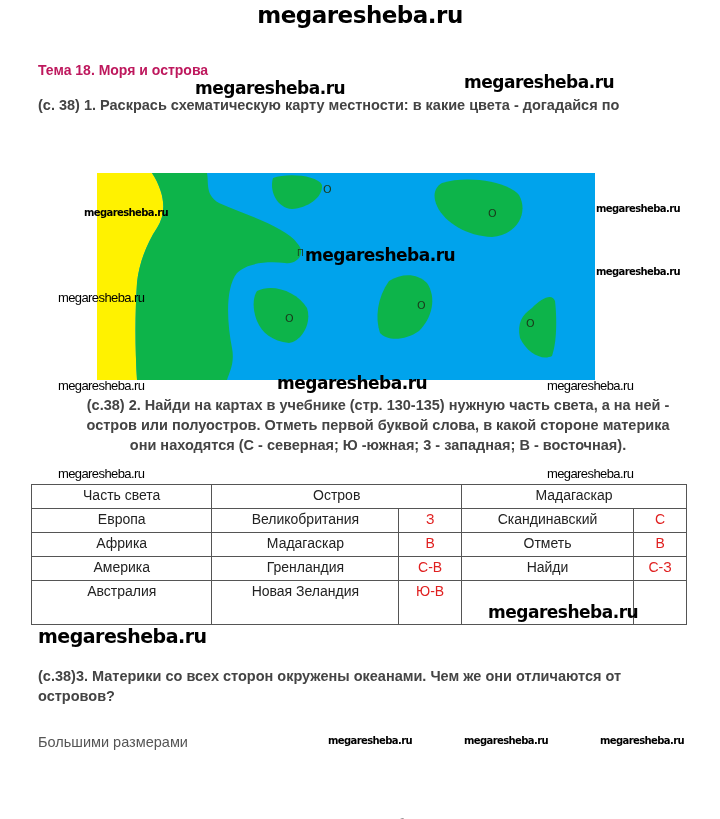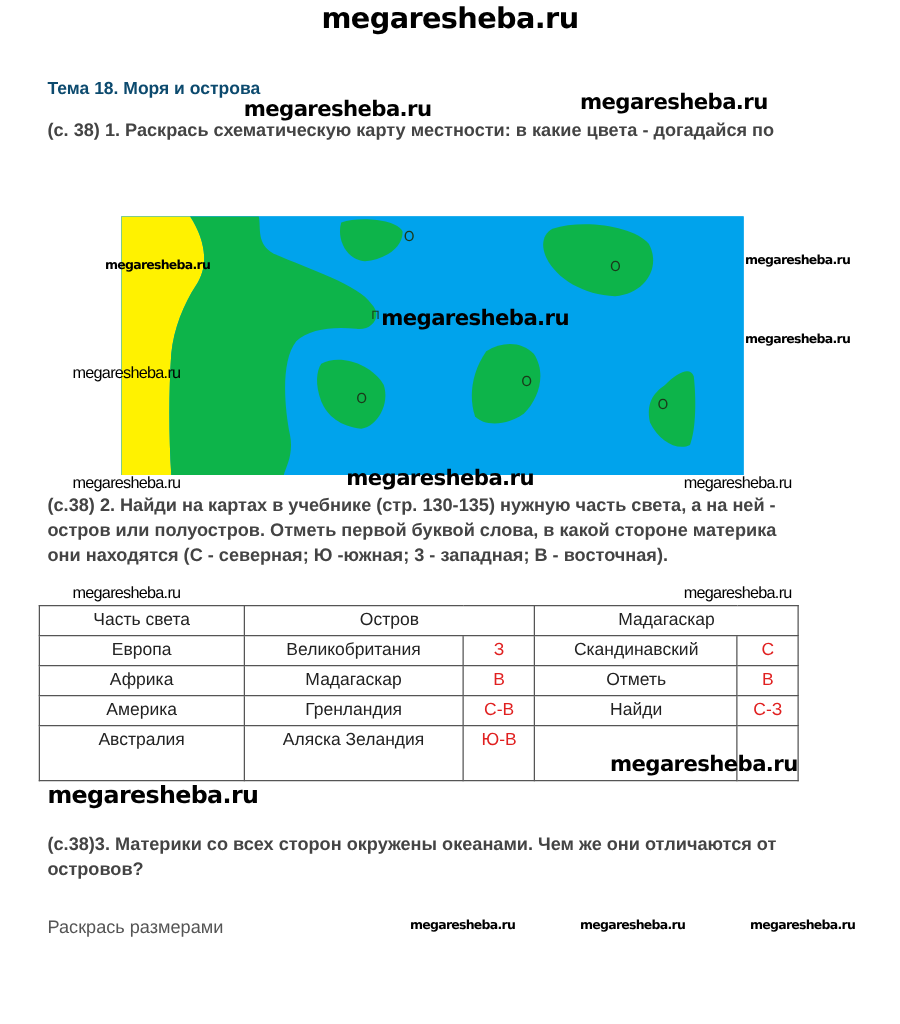--- a/index.html
+++ b/index.html
@@ -1,26 +1,26 @@
 <!DOCTYPE html>
 <html><head>
   <meta charset="utf-8">
   <style>
     html, body { margin: 0; padding: 0; background: #ffffff; }
     body { width: 720px; height: 819px; position: relative; overflow: hidden; font-family: "Liberation Sans", sans-serif; color: #333333; }
     .abs { position: absolute; }
     .wm-big { font-family: "DejaVu Sans", sans-serif; font-weight: bold; color: #000; letter-spacing: -0.5px; }
     .wm-small { font-family: "Liberation Sans", sans-serif; color: #000; font-size: 13px; letter-spacing: -0.6px; }
     .wm-small-bold { font-family: "DejaVu Sans", sans-serif; font-weight: bold; color: #000; font-size: 10px; letter-spacing: -0.6px; }
-    .heading { font-weight: bold; font-size: 14px; color: #0c4a6e; }
+    .heading { font-weight: bold; font-size: 14px; color: #be185d; }
     .para { font-weight: bold; font-size: 14.5px; line-height: 20px; color: #444; }
     .map { left: 97px; top: 173px; width: 498px; height: 207px; overflow: hidden; background: #00a3ec; }
     .map svg { display: block; }
     .map-label { font-family: "DejaVu Sans", sans-serif; font-size: 11px; color: #1a3a1a; }
-    table.answers { position: absolute; left: 31px; top: 484px; width: 608px; border-collapse: collapse; font-size: 14px; color: #222; }
+    table.answers { position: absolute; left: 31px; top: 484px; width: 656px; border-collapse: collapse; font-size: 14px; color: #222; }
     table.answers td, table.answers th { border: 1px solid #555; padding: 2px 6px; height: 19px; text-align: center; vertical-align: top; font-weight: normal; }
     table.answers th { text-align: center; }
     table.answers td.dir { color: #e02020; }
     .footer-title { font-family: "Liberation Sans", sans-serif; font-weight: bold; font-size: 26px; color: #000; letter-spacing: -0.5px; }
   </style>
 </head>
 <body>
 
 <div class="abs wm-big" style="left:0; width:720px; top:2px; text-align:center; font-size:23px;">megaresheba.ru</div>
 
@@ -57,21 +57,21 @@
 
 <div class="abs wm-small-bold" style="left:84px; top:207px;">megaresheba.ru</div>
 <div class="abs wm-small-bold" style="left:596px; top:203px;">megaresheba.ru</div>
 <div class="abs wm-big" style="left:305px; top:245px; font-size:17px;">megaresheba.ru</div>
 <div class="abs wm-small-bold" style="left:596px; top:266px;">megaresheba.ru</div>
 <div class="abs wm-small" style="left:58px; top:290px;">megaresheba.ru</div>
 <div class="abs wm-small" style="left:58px; top:378px;">megaresheba.ru</div>
 <div class="abs wm-big" style="left:277px; top:373px; font-size:17px;">megaresheba.ru</div>
 <div class="abs wm-small" style="left:547px; top:378px;">megaresheba.ru</div>
 
-<div class="abs para" style="left:38px; top:395px; width:680px;">
+<div class="abs para" style="left:38px; top:395px; width:680px;text-align:center;">
   <div>(с.38) 2. Найди на картах в учебнике (стр. 130-135) нужную часть света, а на ней -</div>
   <div>остров или полуостров. Отметь первой буквой слова, в какой стороне материка</div>
   <div>они находятся (С - северная; Ю -южная; 3 - западная; В - восточная).</div>
 </div>
 
 <div class="abs wm-small" style="left:58px; top:466px;">megaresheba.ru</div>
 <div class="abs wm-small" style="left:547px; top:466px;">megaresheba.ru</div>
 
 <table class="answers">
   <colgroup>
@@ -105,34 +105,34 @@
     </tr>
     <tr>
       <td>Америка</td>
       <td>Гренландия</td>
       <td class="dir">С-В</td>
       <td>Найди</td>
       <td class="dir">С-З</td>
     </tr>
     <tr style="height:44px;margin-left:37px;">
       <td>Австралия</td>
-      <td>Аляска Зеландия</td>
+      <td>Новая Зеландия</td>
       <td class="dir">Ю-В</td>
       <td></td>
       <td class="dir"></td>
     </tr>
   </tbody>
 </table>
 
 <div class="abs wm-big" style="left:38px; top:625px; font-size:19px;">megaresheba.ru</div>
 <div class="abs wm-big" style="left:488px; top:602px; font-size:17px;">megaresheba.ru</div>
 
 <div class="abs para" style="left:38px; top:666px; width:680px;">
   <div>(с.38)3. Материки со всех сторон окружены океанами. Чем же они отличаются от</div>
   <div>островов?</div>
 </div>
-<div class="abs" style="left:38px; top:734px; font-size:14.5px; color:#555;">Раскрась размерами</div>
+<div class="abs" style="left:38px; top:734px; font-size:14.5px; color:#555;">Большими размерами</div>
 
 <div class="abs wm-small-bold" style="left:328px; top:735px;">megaresheba.ru</div>
 <div class="abs wm-small-bold" style="left:464px; top:735px;">megaresheba.ru</div>
 <div class="abs wm-small-bold" style="left:600px; top:735px;">megaresheba.ru</div>
 
 <div class="abs footer-title" style="left:0; width:720px; top:814px; text-align:center;">Мегарешеба.ру</div>
 
 </body></html>

